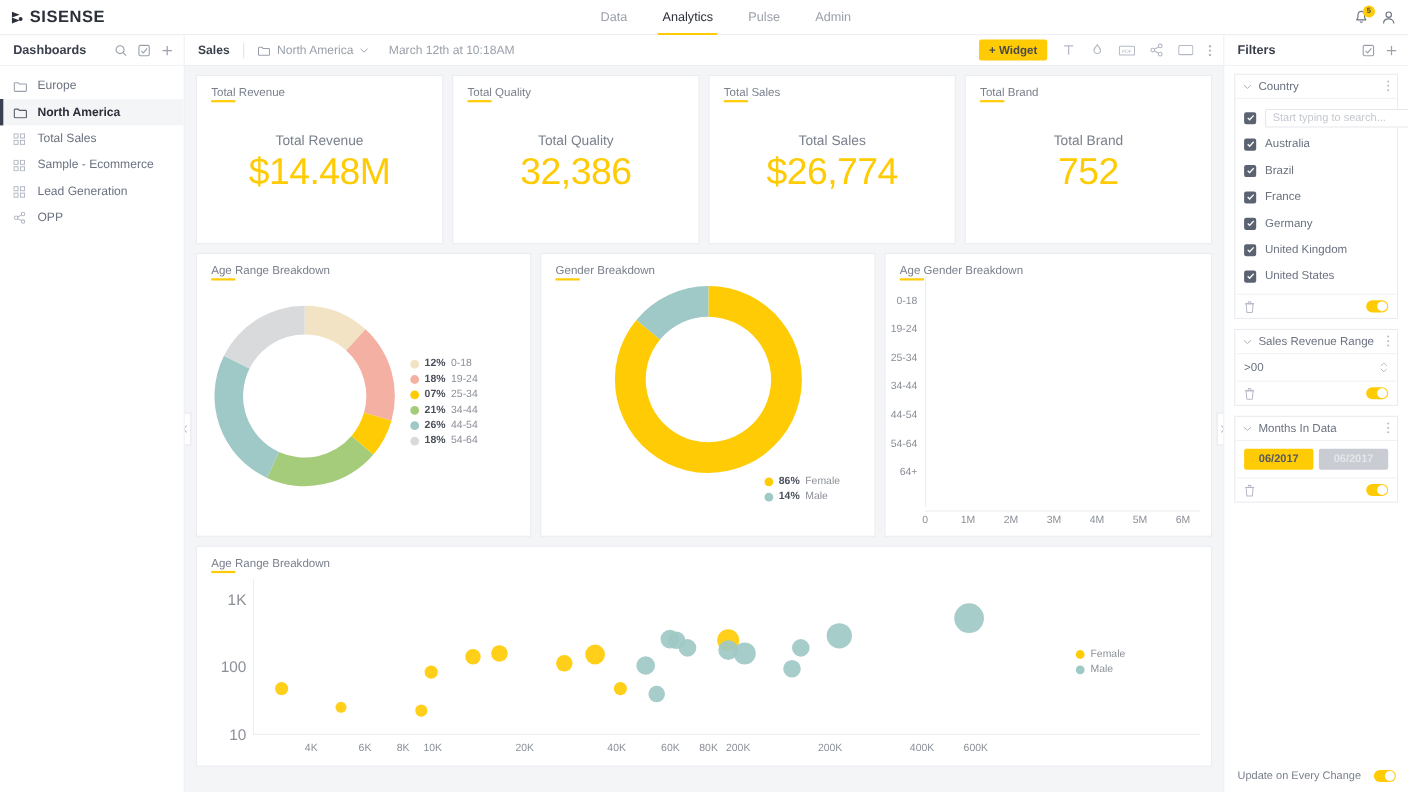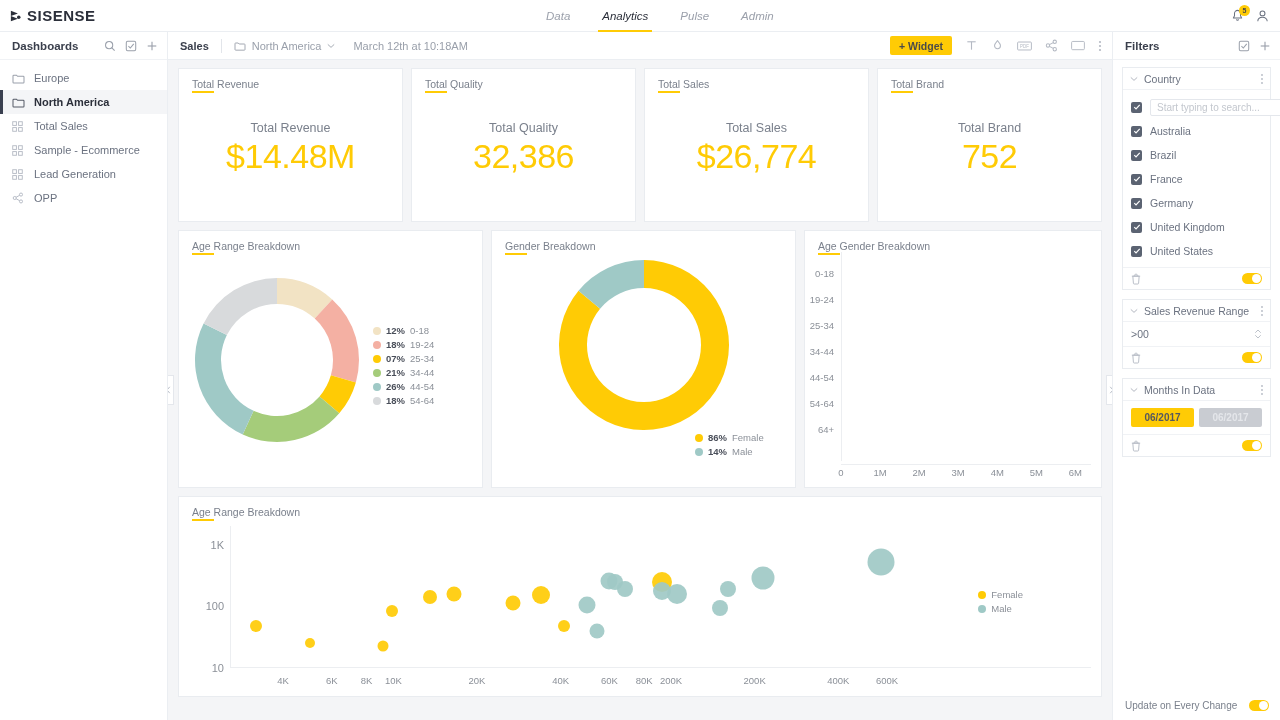--- a/index.html
+++ b/index.html
@@ -22,21 +22,21 @@
   .logo { display: flex; align-items: center; padding-left: 10px; width: 168px; }
   .logo-mark { width: 14px; height: 14px; margin-right: 3px; }
   .logo-text {
     font-size: 15px; font-weight: bold; letter-spacing: .5px;
     color: #2b2f3a; font-family: "Liberation Sans", sans-serif;
   }
   .mainnav { display: flex; align-items: stretch; height: 32px; margin-left: 362px; }
   .navitem {
     display: flex; align-items: center; padding: 0 16px;
     font-size: 11.5px; color: #9ba0ab; height: 32px;
-    position: relative; cursor: pointer; font-style: italic;
+    position: relative; cursor: pointer;
   }
   .navitem.active { color: #2b2f3a; }
   .navitem.active::after {
     content: ""; position: absolute; left: 12px; right: 12px; bottom: 0;
     height: 2px; background: #ffcb05;
   }
   .topright { margin-left: auto; display: flex; align-items: center; padding-right: 10px; gap: 10px; }
   .bell { position: relative; width: 15px; height: 16px; cursor: pointer; }
   .bell-badge {
     position: absolute; top: -3px; right: -5px;
@@ -144,21 +144,21 @@
   .bar-xaxis { position: absolute; left: 36px; right: 10px; bottom: 6px; height: 14px; }
   .bar-xaxis .tick { position: absolute; font-size: 9.5px; color: #8b9098; transform: translateX(-50%); }
   .bar-xline { position: absolute; left: 36px; right: 10px; bottom: 22px; height: 1px; background: #eceef1; }
 
   
   .scatter-w { height: 201px; }
   .scatter-area { flex: 1; position: relative; }
   .sc-plot { position: absolute; left: 52px; right: 165px; top: 8px; bottom: 28px; }
   .sc-axisY { position: absolute; left: 51px; top: 8px; bottom: 28px; width: 1px; background: #eceef1; }
   .sc-axisX { position: absolute; left: 51px; right: 10px; bottom: 28px; height: 1px; background: #eceef1; }
-  .sc-ylab { position: absolute; right: 100%; margin-right: 7px; font-size: 11px; color: #8b9098; transform: translateY(-50%); white-space: nowrap; }
+  .sc-ylab { position: absolute; right: 100%; margin-right: 7px; font-size: 14px; color: #8b9098; transform: translateY(-50%); white-space: nowrap; }
   .sc-xlab { position: absolute; top: 100%; margin-top: 7px; font-size: 9.5px; color: #8b9098; transform: translateX(-50%); white-space: nowrap; }
   .bubble { position: absolute; border-radius: 50%; transform: translate(-50%,-50%); }
 
   
   .handle {
     position: absolute; top: 50%; transform: translateY(-50%);
     width: 11px; height: 30px; background: #fff;
     border: 1px solid #e4e7ec; display: flex; align-items: center; justify-content: center;
     cursor: pointer; z-index: 5;
   }

